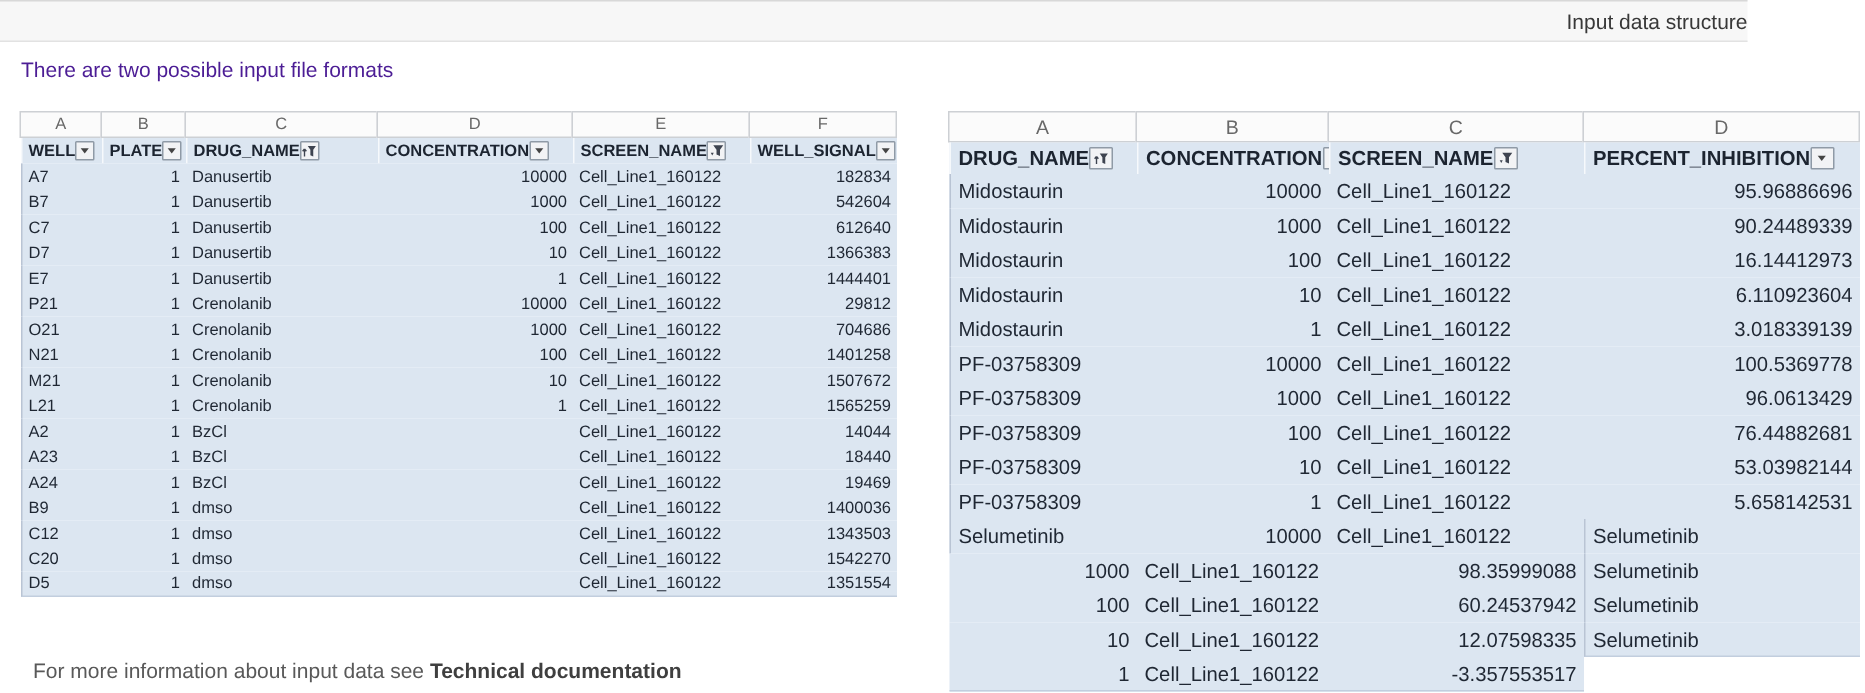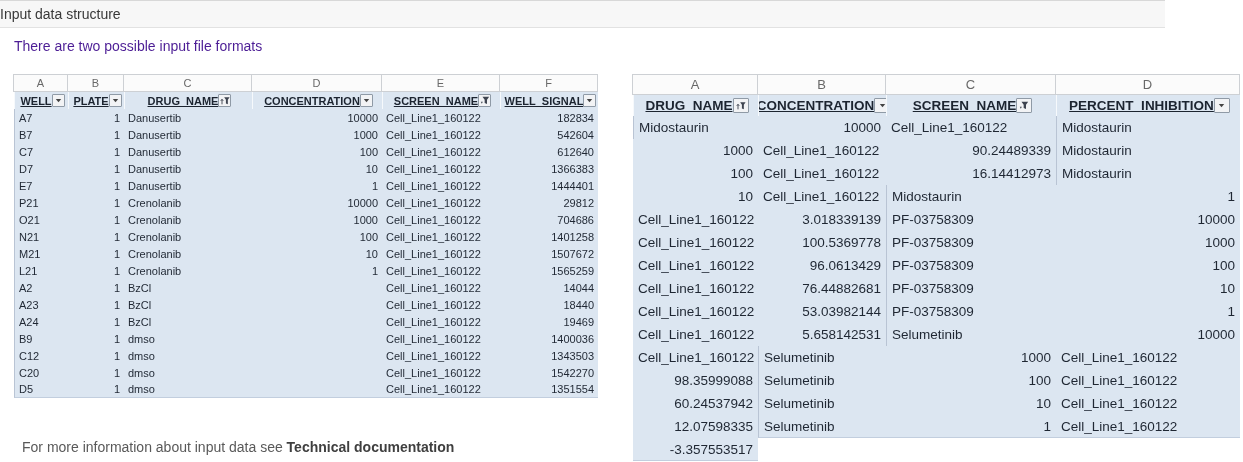--- a/index.html
+++ b/index.html
@@ -6,42 +6,41 @@
   html,body { background:#fff; }
   #screen {
     position:relative; width:1243px; height:462px; overflow:hidden;
     font-family:"Liberation Sans", sans-serif; background:#ffffff;
   }
   
   .section-bar {
     position:absolute; left:0; top:0; width:1165px; height:28px;
     background:#f7f7f7; border-top:1px solid #d8d8d8; border-bottom:1px solid #e2e2e2;
     display:flex; align-items:center; 
-    font-size:14px; color:#383838;
+    font-size:14px; color:#383838;justify-content:flex-end;
   }
   .subtitle {
     position:absolute; left:14px; top:38px; font-size:14px; color:#4c1d95;
   }
   .footer-note {
     position:absolute; left:22px; top:439px; font-size:14px; color:#595959;text-align:center;
   }
   .footer-note b { color:#3f3f3f; }
 
   
   .xl-table { position:absolute; display:grid; background:transparent; }
   .xl-table .lc {
     background:#fbfbfb; border:1px solid #cdd0d4; margin-left:-1px; margin-top:-1px;
     color:#686868; text-align:center; overflow:hidden; white-space:nowrap;
   }
   .hc {
     position:relative; z-index:1; background:#dce6f1;
-    display:flex; align-items:center; justify-content:center;
+    display:flex; align-items:center; justify-content:flex-start;
     font-weight:bold; color:#1c2430; white-space:nowrap; overflow:hidden;
     border-left:1px solid rgba(255,255,255,0.75);
-    text-decoration:underline;
   }
   .hc:first-of-type { border-left:1px solid #b9c4d4; }
   .dc {
     position:relative; z-index:1; background:#dce6f1; color:#1f2733;
     white-space:nowrap; overflow:hidden; display:flex; align-items:center;
   }
   .dc.num { justify-content:flex-end; }
   .dc.col-first { border-left:1px solid #b9c4d4; }
   .last-row { border-bottom:1px solid #c2cede; }
 
@@ -271,31 +270,33 @@
         <span>PERCENT_INHIBITION</span>
         <span class="fbtn">
           <svg width="9" height="9" viewBox="0 0 10 10">
             <path d="M2 3.2 L8 3.2 L5 7 Z" fill="#444"></path>
           </svg>
         </span>
       </div>
       <div class="dc col-first">Midostaurin</div>
       <div class="dc num">10000</div>
       <div class="dc">Cell_Line1_160122</div>
+      <div class="dc num">95.96886696</div>
       <div class="dc col-first">Midostaurin</div>
       <div class="dc num">1000</div>
       <div class="dc">Cell_Line1_160122</div>
       <div class="dc num">90.24489339</div>
       <div class="dc col-first">Midostaurin</div>
       <div class="dc num">100</div>
       <div class="dc">Cell_Line1_160122</div>
       <div class="dc num">16.14412973</div>
       <div class="dc col-first">Midostaurin</div>
       <div class="dc num">10</div>
       <div class="dc">Cell_Line1_160122</div>
+      <div class="dc num">6.110923604</div>
       <div class="dc col-first">Midostaurin</div>
       <div class="dc num">1</div>
       <div class="dc">Cell_Line1_160122</div>
       <div class="dc num">3.018339139</div>
       <div class="dc col-first">PF-03758309</div>
       <div class="dc num">10000</div>
       <div class="dc">Cell_Line1_160122</div>
       <div class="dc num">100.5369778</div>
       <div class="dc col-first">PF-03758309</div>
       <div class="dc num">1000</div>

